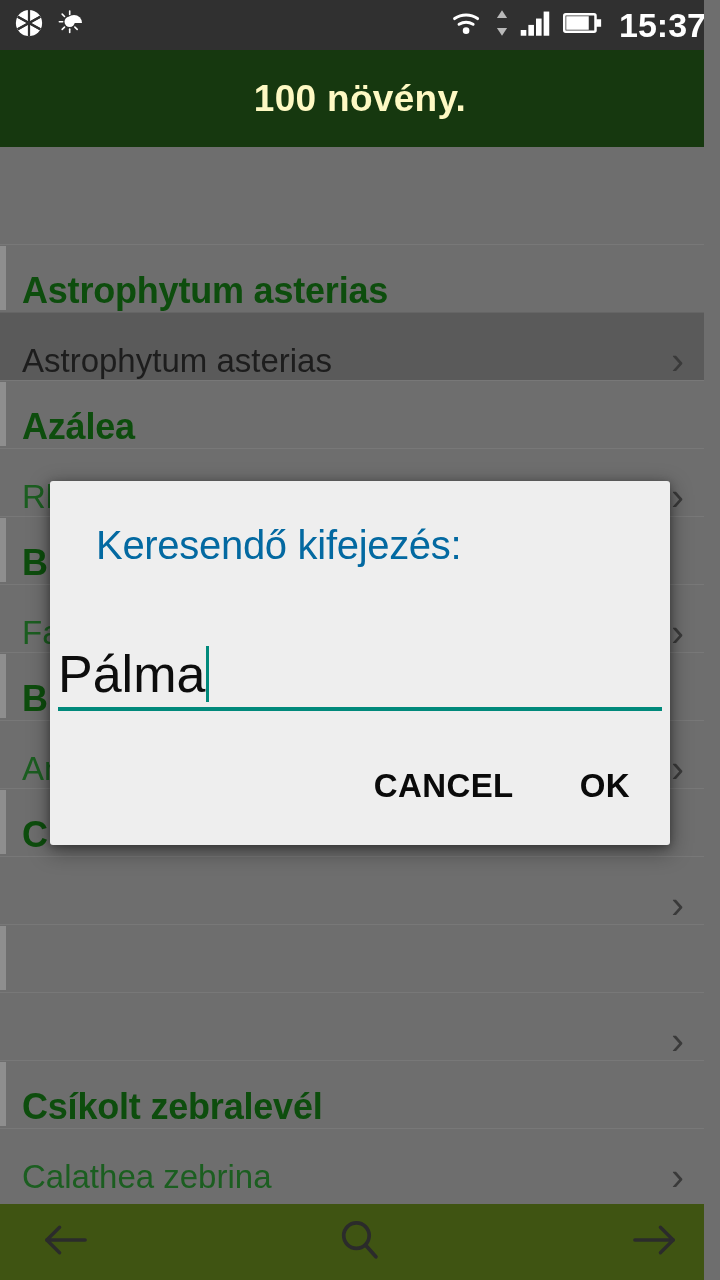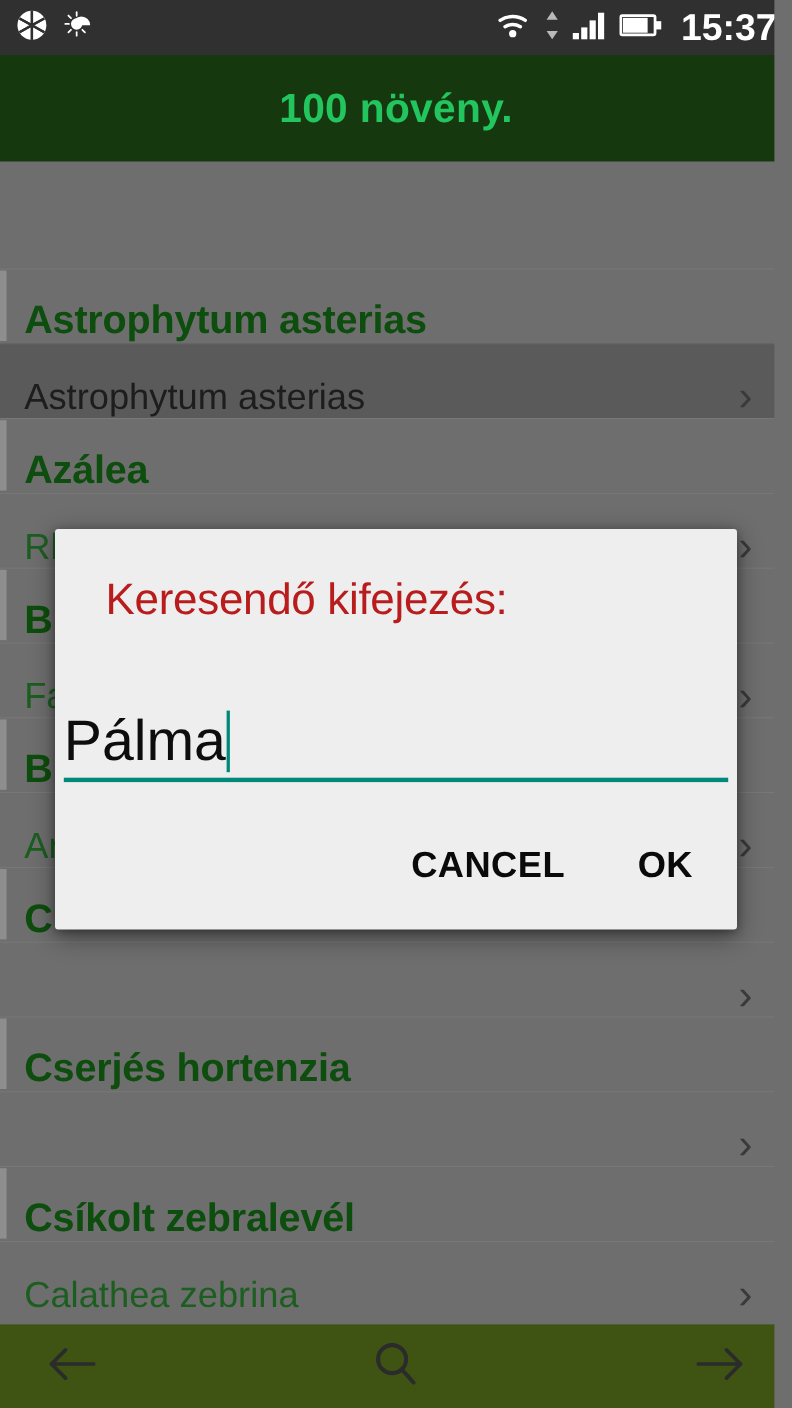--- a/index.html
+++ b/index.html
@@ -50,21 +50,21 @@
   .appbar {
     position: absolute;
     top: 50px; left: 0;
     width: 720px; height: 97px;
     background: #16380f;
     display: flex;
     align-items: center;
     justify-content: center;
   }
   .appbar-title {
-    color: #22c55e;
+    color: #fef9c3;
     font-size: 37px;
     font-weight: bold;
     letter-spacing: 0.3px;
   }
 
   
   .listarea {
     position: absolute;
     top: 147px; left: 0;
     width: 720px;
@@ -158,21 +158,21 @@
     left: 50px; top: 481px;
     width: 620px; height: 364px;
     background: #eeeeee;
     border-radius: 3px;
     box-shadow: 0 6px 22px rgba(0,0,0,0.42), 0 2px 8px rgba(0,0,0,0.3);
     overflow: hidden;
   }
   .dlg-title {
     position: absolute;
     left: 46px; top: 42px;
-    color: #b91c1c;
+    color: #0369a1;
     font-size: 40px;
     font-weight: normal;
     letter-spacing: -0.3px;
   }
   .dlg-inputwrap {
     position: absolute;
     left: 8px; top: 160px;
     width: 604px;
   }
   .dlg-input {
@@ -353,21 +353,20 @@
       <span class="row-label">C</span>
     </div>
 
     <div class="row sub">
       <div class="row-sep"></div>
       <span class="chevron">›</span>
     </div>
 
     <div class="row header">
       <div class="row-sep"></div>
-      <span class="row-label">Cserjés hortenzia</span>
     </div>
 
     <div class="row sub">
       <div class="row-sep"></div>
       <span class="chevron">›</span>
     </div>
 
     <div class="row header">
       <div class="row-sep"></div>
       <span class="row-label">Csíkolt zebralevél</span>

